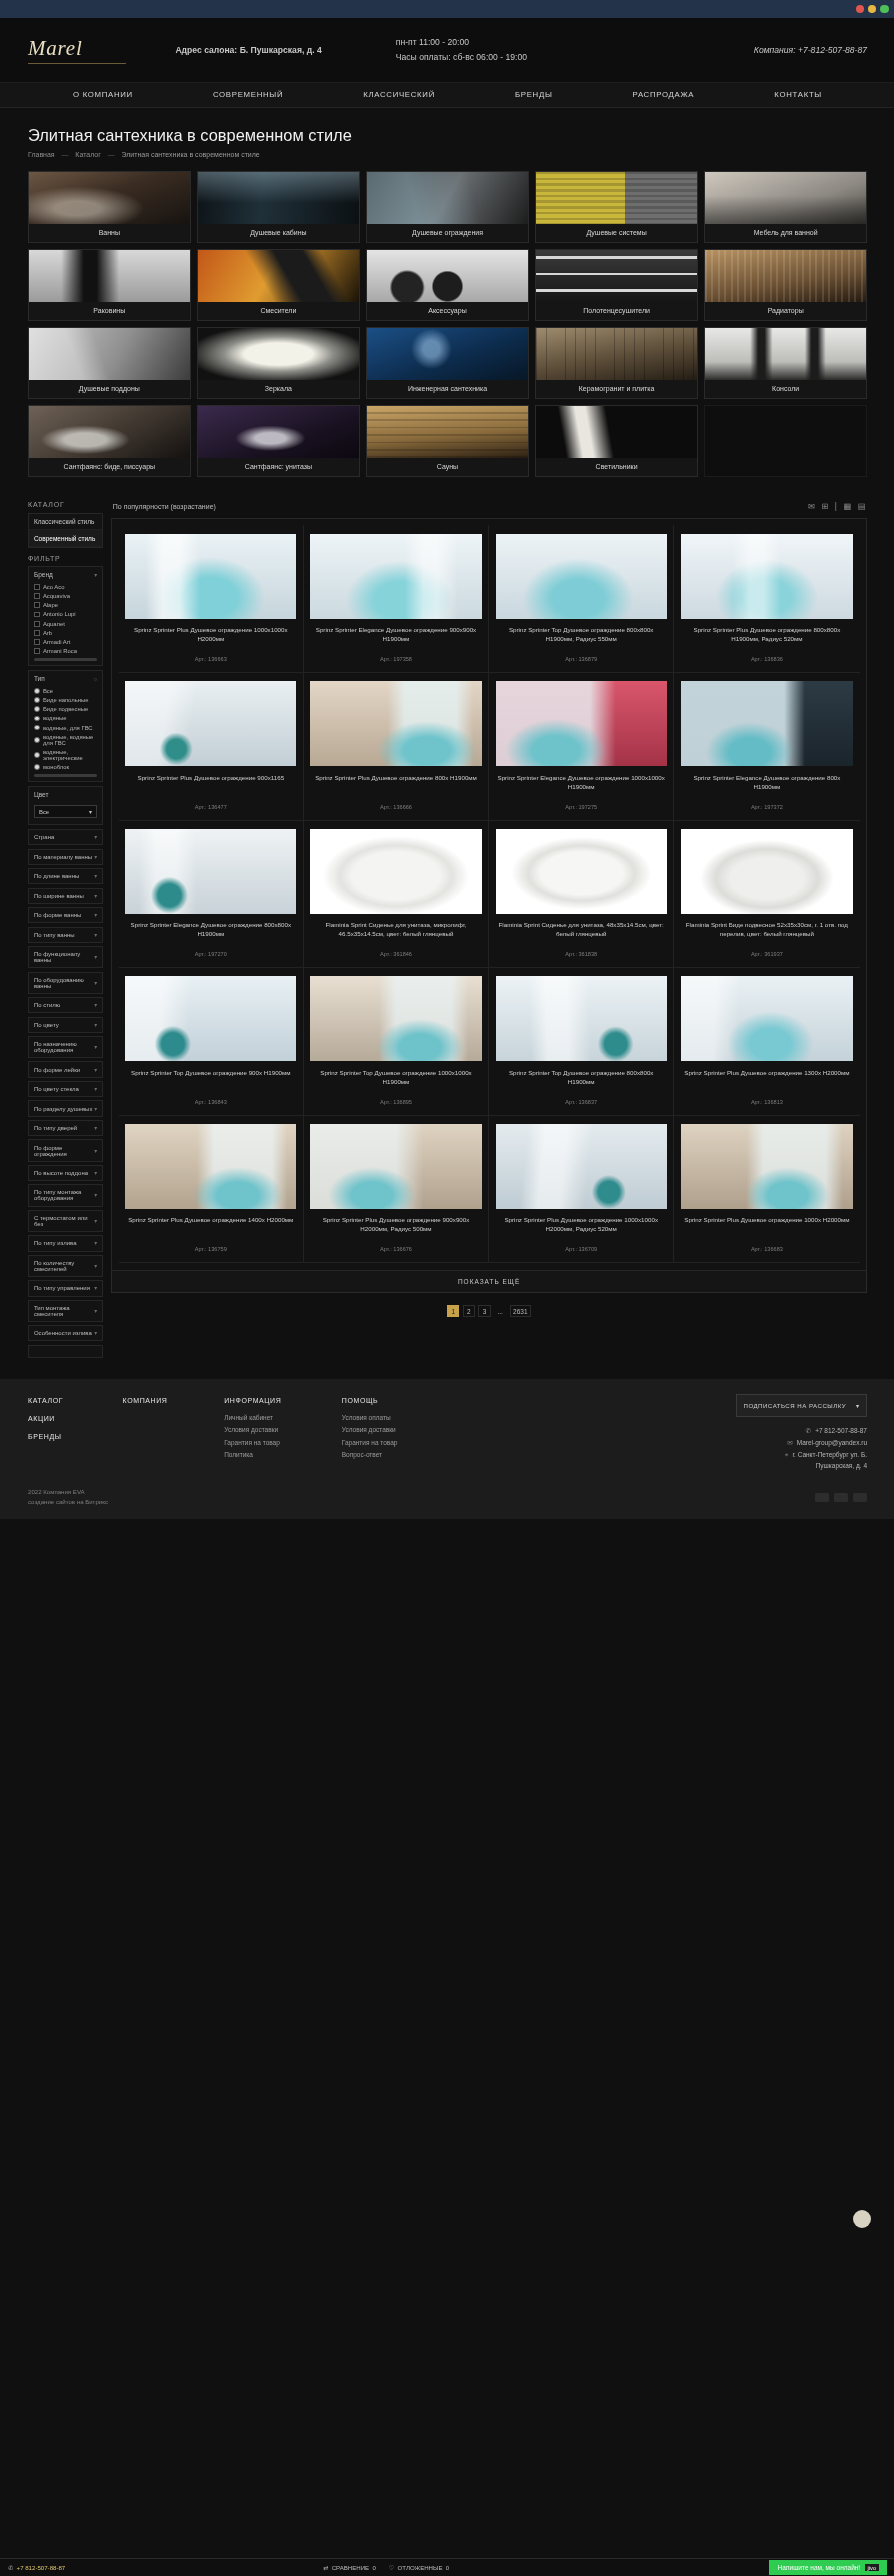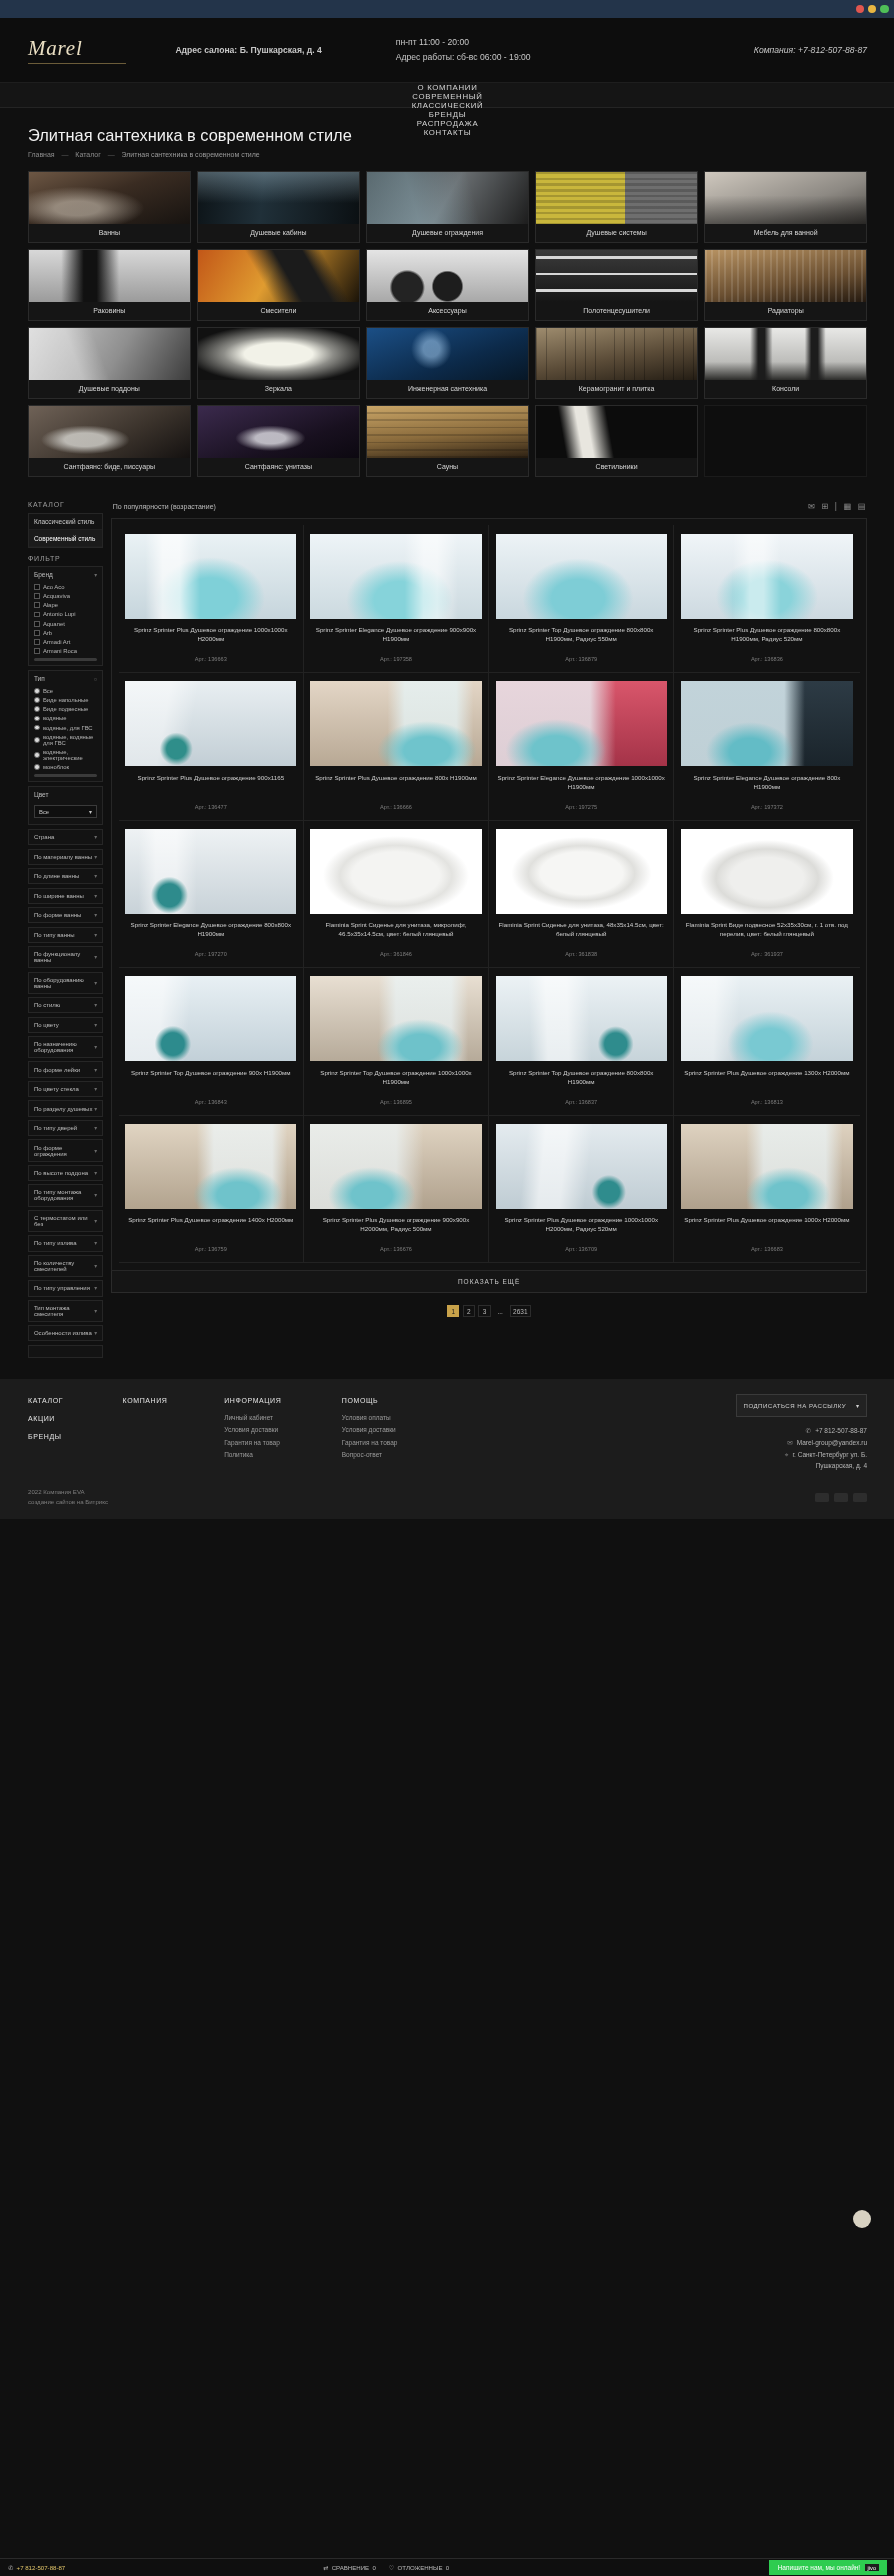--- a/index.html
+++ b/index.html
@@ -27,21 +27,21 @@
   .logo .lgline { height:0.8px; background:#6b5c39; margin-top:2.5px; width:98px; }
   .hdr-col { font-size:8.6px; color:#c8c8c8; line-height:1.7; }
   .hdr-col.addr { flex:0 0 204px;font-weight:bold; }
   .hdr-col.hours { flex:0 0 213px; }
   .hdr-col.phone { flex:1; text-align:right;font-style:italic; }
 
   
   .nav {
     height:24.5px; background:#151515; border-bottom:0.8px solid #242424;
     display:flex; align-items:center; justify-content:space-around;
-    padding:0 33px; font-size:7.8px; letter-spacing:0.7px;flex-direction:column;
+    padding:0 33px; font-size:7.8px; letter-spacing:0.7px;
   }
   .nav a { color:#d6d6d6; text-decoration:none; text-transform:uppercase; }
 
   
   .titlewrap { padding:18px 28px 4.9px; }
   h1 { font-size:16.4px; font-weight:normal; color:#f1f1f1; font-family:"Liberation Sans",sans-serif; }
   .crumbs { padding:1.6px 28px 9.8px; font-size:7px; color:#7e7e7e; }
   .crumbs a { color:#8d8d8d; text-decoration:none; }
   .crumbs .sep { padding:0 4.9px; color:#5e5e5e; }
   .crumbs .cur { color:#9a9a9a; }
@@ -150,21 +150,21 @@
     <div class="logo">
       <div class="lg1">Marel</div>
       <div class="lgline"></div>
     </div>
     <div class="hdr-col addr">
       <span>Адрес салона:</span>
       <span>Б. Пушкарская, д. 4</span>
     </div>
     <div class="hdr-col hours">
       <div>пн-пт 11:00 - 20:00</div>
-      <div><span>Адрес работы:</span>
+      <div><span>Часы оплаты:</span>
         <span>сб-вс 06:00 - 19:00</span></div>
     </div>
     <div class="hdr-col phone">
       <span>Компания:</span>
       <span>+7-812-507-88-87</span>
     </div>
   </div>
 
   <div class="nav">
     <a>О КОМПАНИИ</a>

